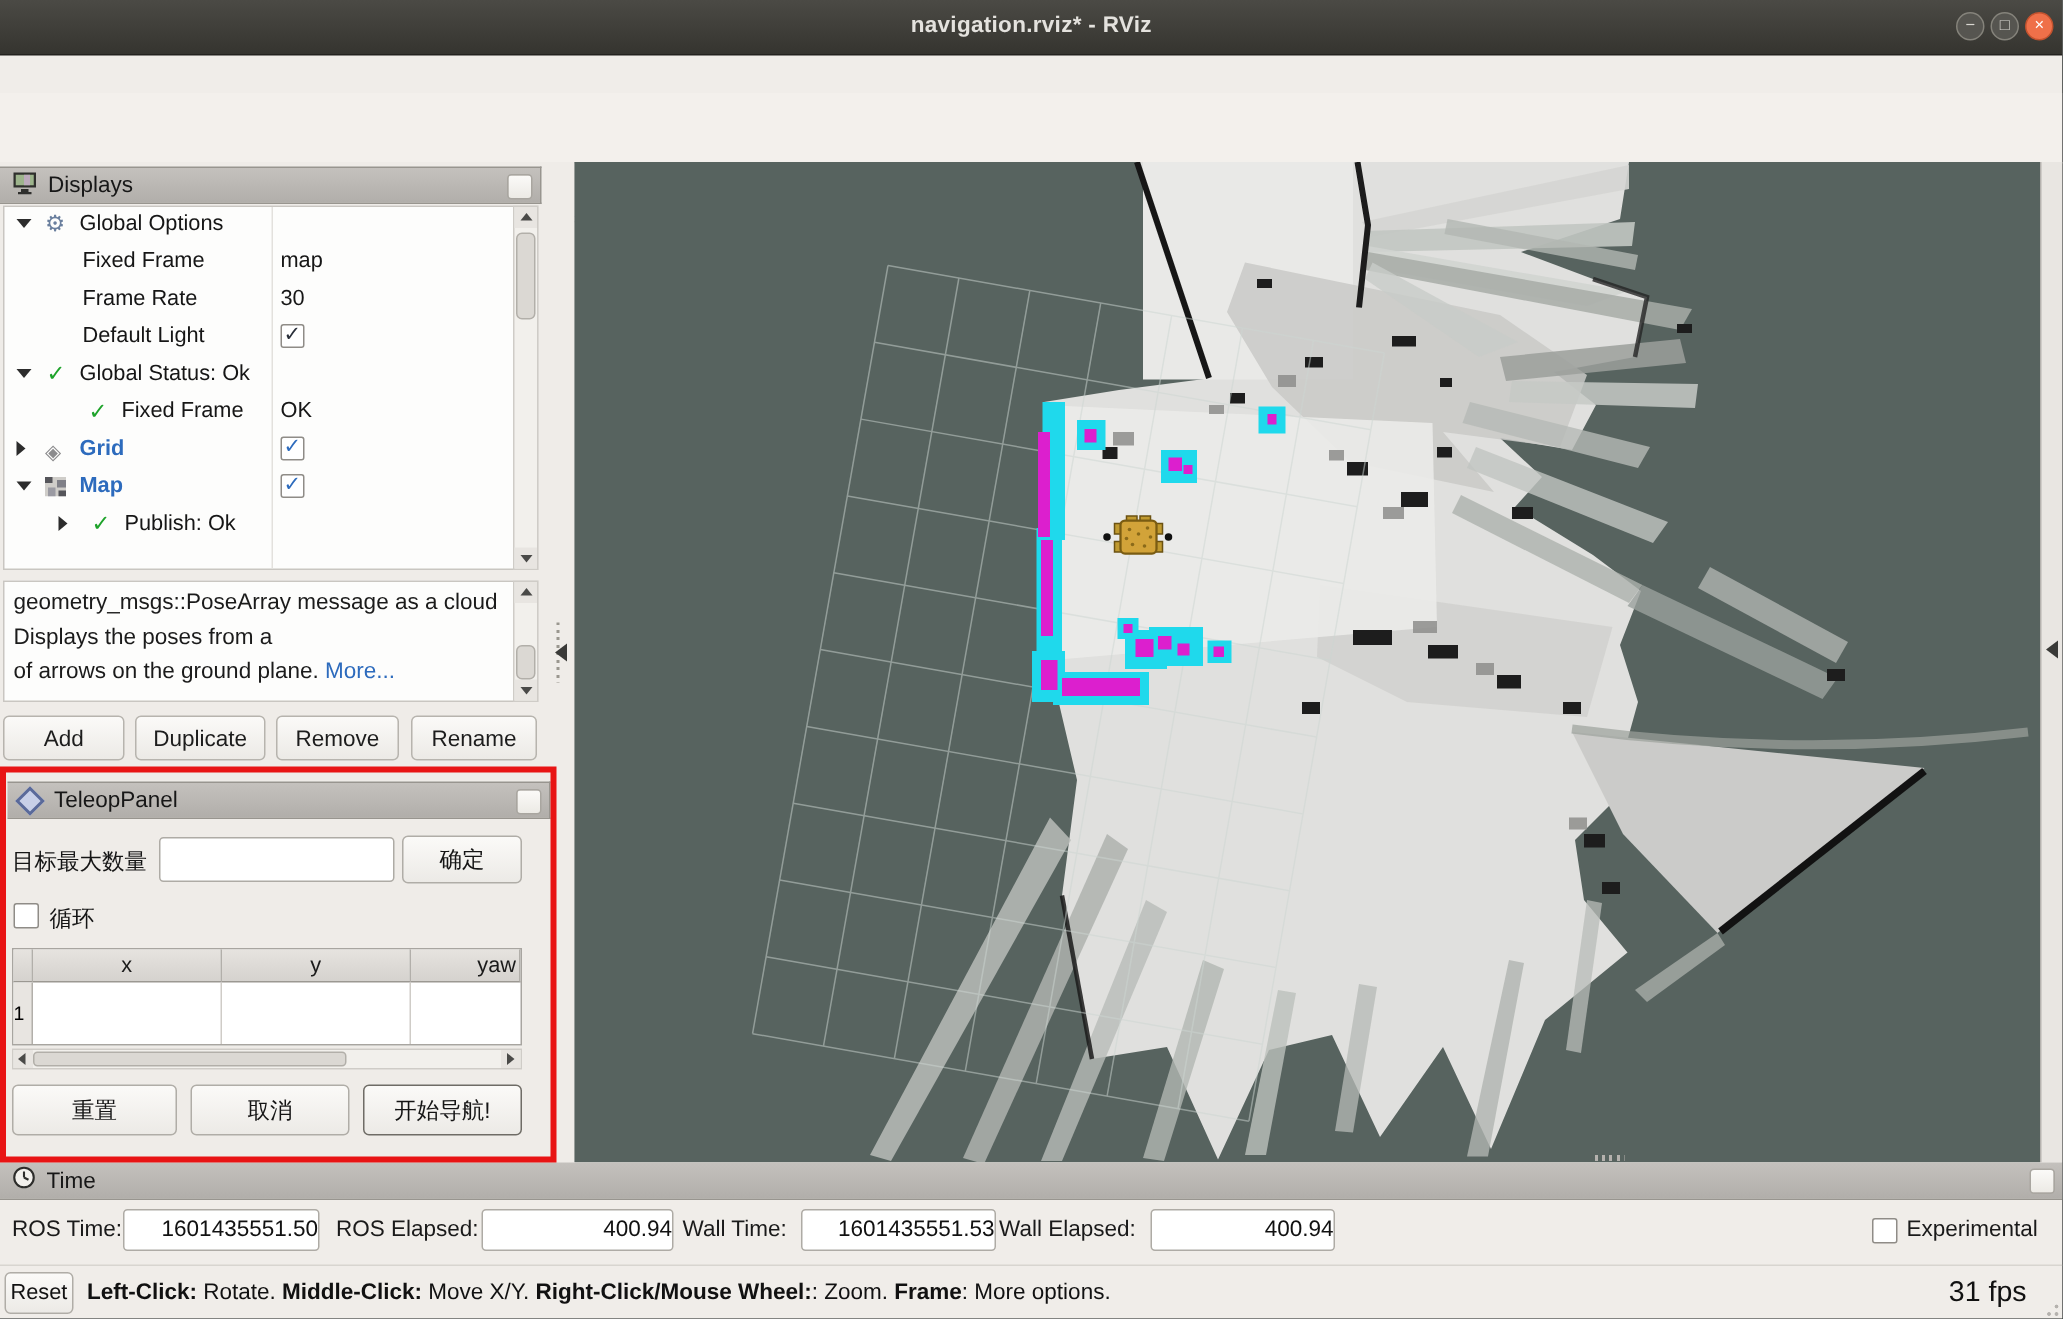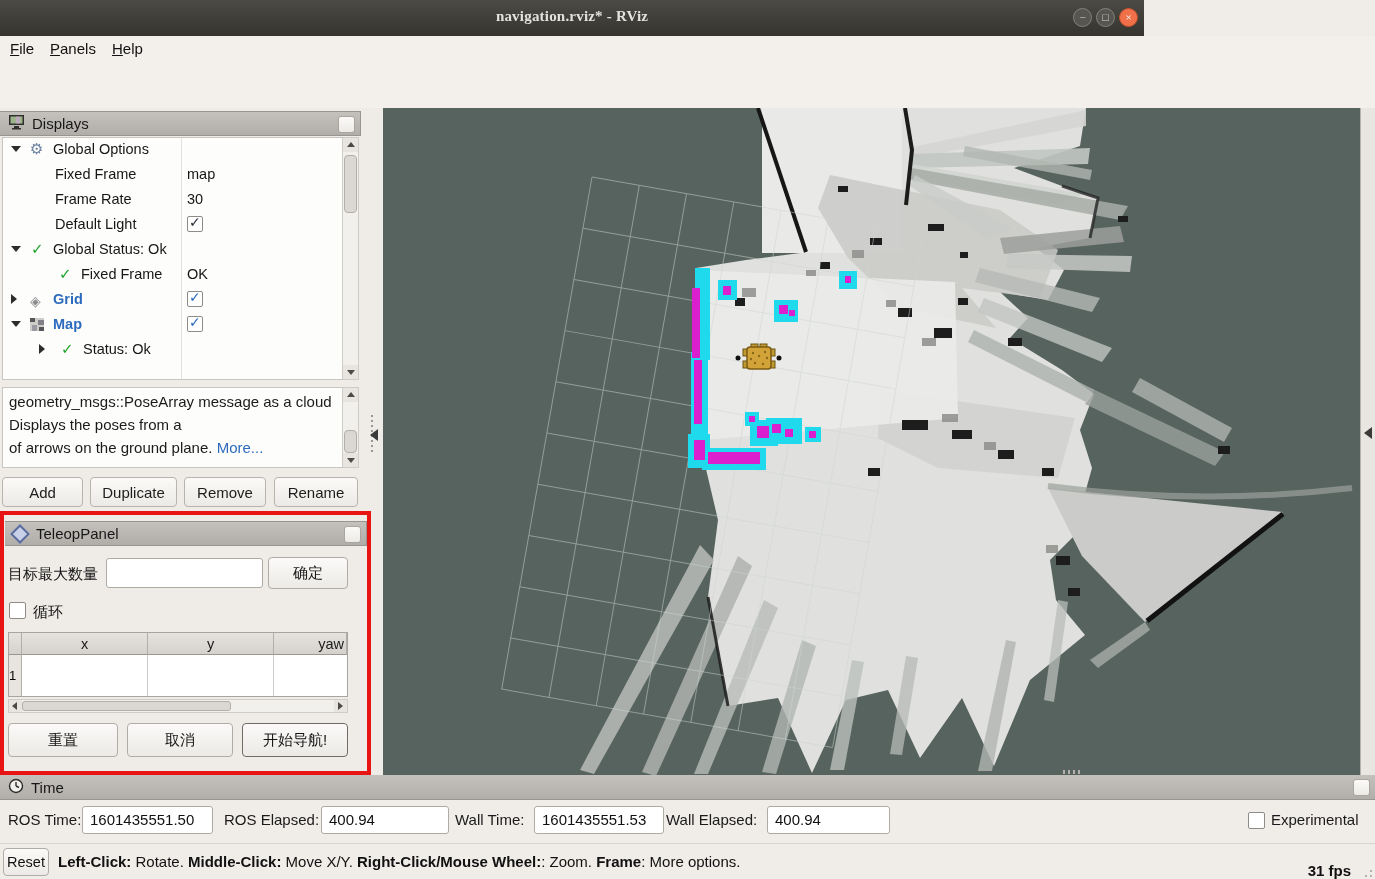--- a/index.html
+++ b/index.html
@@ -1,21 +1,21 @@
 <!DOCTYPE html>
 <html style="--viewport-bg: #57635f; --map-light: #e1e1df; --costmap-cyan: #1fd9ec; --costmap-magenta: #dc1fce; --robot-gold: #d2a339; --annotation-red: #e81414; --accent-blue: #2d6bbd; --check-green: #1ea32a; --close-orange: #ef7049;"><head>
 <meta charset="utf-8">
 <style>
   html,body{margin:0;padding:0;background:#222;}
   .window{position:relative;width:1375px;height:879px;overflow:hidden;
     font-family:"Liberation Sans","DejaVu Sans",sans-serif;
     background:#f0ede9;-webkit-font-smoothing:antialiased;}
   
-  .titlebar{position:absolute;left:0;top:0;width:1144px;height:36px;
-    background:linear-gradient(#4b4a45,#35342f);border-bottom:1px solid #23221f;font-family:Liberation Serif, serif;}
+  .titlebar{position:absolute;left:0;top:0;width:1375px;height:36px;
+    background:linear-gradient(#4b4a45,#35342f);border-bottom:1px solid #23221f;}
   .win-title{position:absolute;left:0;right:0;top:8px;text-align:center;
     color:#e4e2de;font-size:15px;font-weight:bold;letter-spacing:.2px;}
   .win-controls{position:absolute;right:6px;top:8px;display:flex;gap:4px;}
   .wbtn{width:19px;height:19px;border-radius:50%;border:1px solid #85837b;
     background:#565550;color:#d9d7d1;font-size:11px;line-height:17px;text-align:center;
     box-sizing:border-box;cursor:default;}
   .wbtn.close{background:#ef7049;border-color:#c2522e;color:#fff;}
   
   .menubar{position:absolute;left:0;top:36px;width:1375px;height:26px;background:#f3f0ec;
     border-bottom:1px solid #e7e4df;}
@@ -136,55 +136,50 @@
   .grip-dots{position:absolute;left:680px;top:662px;width:20px;height:4px;
     background:repeating-linear-gradient(90deg,#b5b2ae 0 2px,transparent 2px 5px);}
   
   .timepanel{position:absolute;left:0;top:775px;width:1375px;height:68px;background:#f0ede9;}
   .time-hdr{position:absolute;left:0;top:0;width:1375px;height:25px;
     background:linear-gradient(#c4c1bd,#b1aeaa);border-bottom:1px solid #98958f;
     display:flex;align-items:center;gap:7px;padding-left:8px;box-sizing:border-box;
     font-size:15px;color:#171717;}
   .tfield-lbl{position:absolute;top:36px;font-size:15px;color:#1a1a1a;}
   .tfield{position:absolute;top:31px;height:28px;border:1px solid #aeaba5;border-radius:3px;
-    background:#fff;box-sizing:border-box;font-size:15px;padding:4px 0 0 7px;color:#111;}
+    background:#fff;box-sizing:border-box;font-size:15px;padding:4px 0 0 7px;color:#111;text-align:right;}
   
   .statusbar{position:absolute;left:0;top:843px;width:1375px;height:36px;background:#f0ede9;
     border-top:1px solid #d8d5d0;font-size:15px;color:#111;}
   .reset-btn{position:absolute;left:3px;top:4px;width:46px;height:28px;border:1px solid #b0ada7;
     border-radius:4px;background:linear-gradient(#fbfaf8,#eceae6);font-size:14.5px;
     display:flex;align-items:center;justify-content:center;box-sizing:border-box;}
   .hint{position:absolute;left:58px;top:9px;white-space:nowrap;}
   .hint b{font-weight:bold;}
-  .fps{position:absolute;right:24px;top:18px;font-size:15px;font-weight:bold;}
+  .fps{position:absolute;right:24px;top:7px;font-size:19px;}
   .resize-grip{position:absolute;right:2px;bottom:2px;width:12px;height:12px;
     background:
       radial-gradient(circle at 10px 10px,#b5b2ae 1px,transparent 1.5px),
       radial-gradient(circle at 10px 5px,#b5b2ae 1px,transparent 1.5px),
       radial-gradient(circle at 5px 10px,#b5b2ae 1px,transparent 1.5px);}
 </style>
 </head>
 <body>
 
 <div class="window">
 
   <div class="titlebar">
     <div class="win-title">navigation.rviz* - RViz</div>
     <div class="win-controls">
       <div class="wbtn">−</div>
       <div class="wbtn">□</div>
       <div class="wbtn close">×</div>
     </div>
   </div>
 
-  <div class="menubar">
-    <span class="menu-item" style="left:6px"><u>F</u>ile</span>
-    <span class="menu-item" style="left:46px"><u>P</u>anels</span>
-    <span class="menu-item" style="left:108px"><u>H</u>elp</span>
-  </div>
 
   <div class="toolbar">
     <div class="tb-grip"></div>
 
     <div class="tool btn-active" style="left:12px">
       <span>
         <svg width="17" height="17" viewBox="0 0 17 17">
             <path d="M6,2 v7 M6,2 c0,-1.5 2,-1.5 2,0 v4 M8,6 c0,-1 2,-1 2,0 v2 M10,7 c0,-1 2,-1 2,0 v3 c0,3 -1,5 -3,5 h-1 c-2,0 -3,-2 -4,-4 l-1,-2 c-0.5,-1 1,-1.8 1.8,-0.8 L6,9" fill="#f7f3e8" stroke="#3a3a38" stroke-width="1.2" stroke-linecap="round" stroke-linejoin="round"></path>
           </svg>
       </span>
@@ -361,21 +356,21 @@
                 <rect x="2" y="7" width="5" height="6" fill="#9a9aa2"></rect>
                 <rect x="9" y="9" width="5" height="4" fill="#55555a"></rect>
               </svg>
           </span>
           <span class="lbl blue" style="left:50px">Map</span>
           <span class="cbox bluechk" style="left:184px"></span>
         </div>
         <div class="trow">
           <span class="exp closed" style="left:36px;top:7px"></span>
           <span class="lbl checkmark" style="left:58px;top:2px">✓</span>
-          <span class="lbl" style="left:80px">Status: Ok</span>
+          <span class="lbl" style="left:80px">Publish: Ok</span>
         </div>
       </div>
 
       <div class="vscroll" style="left:342px;top:29px;height:243px">
         <div class="arr up"></div>
         <div class="arr dn"></div>
         <div class="thumb" style="top:17px;height:58px"></div>
       </div>
 
       <div class="white-area desc">

